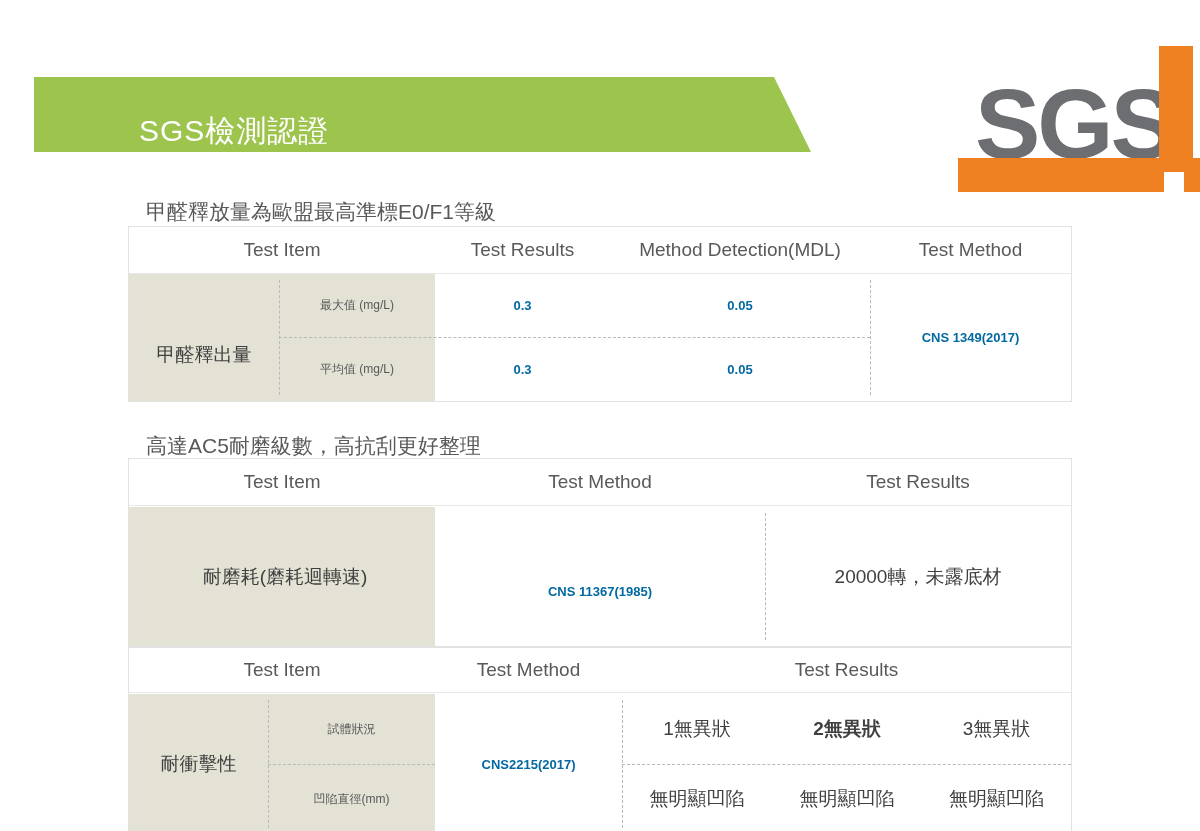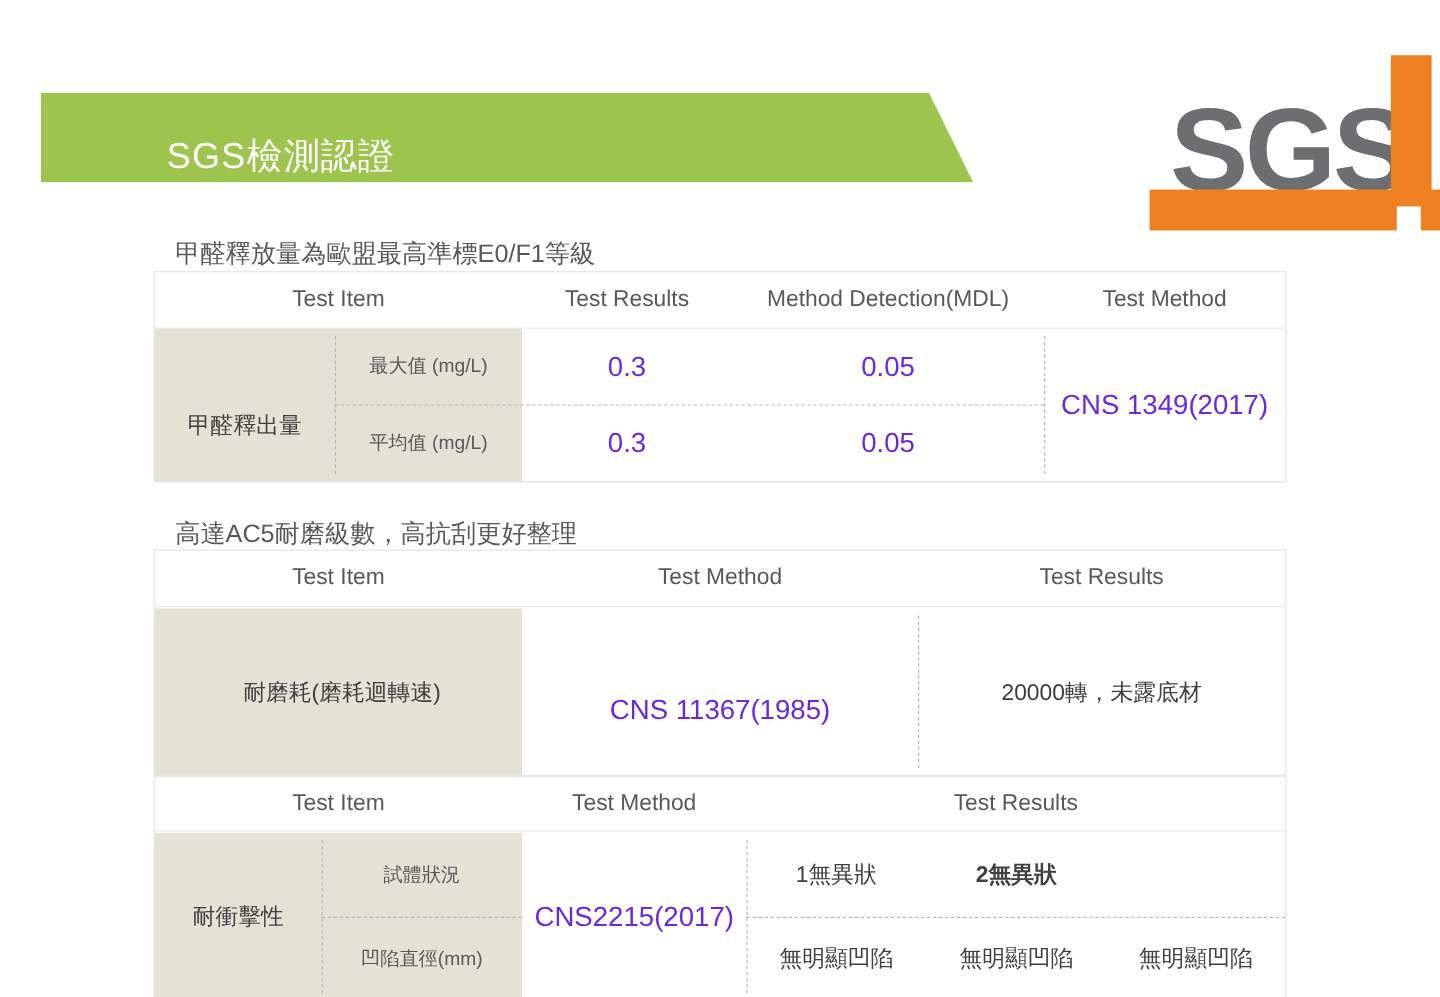--- a/index.html
+++ b/index.html
@@ -104,22 +104,22 @@
   }
   .beige { position: absolute; background: #e4e2d4; }
   .cell {
     position: absolute;
     display: flex;
     align-items: center;
     justify-content: center;
     text-align: center;
     white-space: nowrap;
   }
-  .c-dark { font-size: 23px; color: #6d28d9; }
-  .c-small { font-size: 16px; color: #58595b; }
+  .c-dark { font-size: 13px; color: #0369a1; font-weight: bold; }
+  .c-small { font-size: 12px; color: #58595b; }
   .c-cn { font-size: 19px; color: #404040; }
 
   .vdash {
     position: absolute;
     width: 0;
     border-left: 1px dashed #b9b9b9;
   }
   .hdash {
     position: absolute;
     height: 0;
@@ -217,19 +217,20 @@
     <div class="hdash" style="left:139px; top:116px; width:167px;"></div>
 
     <div class="cell c-dark" style="left:306px; top:46px; width:187px; height:140px;">CNS2215(2017)</div>
 
     <div class="vdash" style="left:493px; top:52px; height:128px;"></div>
 
     <div class="hdash" style="left:493px; top:116px; width:449px;"></div>
 
     <div class="cell c-cn" style="left:493px; top:46px; width:150px; height:70px;">1無異狀</div>
     <div class="cell c-cn" style="left:643px; top:46px; width:150px; height:70px;font-weight:bold;">2無異狀</div>
+    <div class="cell c-cn" style="left:793px; top:46px; width:149px; height:70px;">3無異狀</div>
 
     <div class="cell c-cn" style="left:493px; top:116px; width:150px; height:70px;">無明顯凹陷</div>
     <div class="cell c-cn" style="left:643px; top:116px; width:150px; height:70px;">無明顯凹陷</div>
     <div class="cell c-cn" style="left:793px; top:116px; width:149px; height:70px;">無明顯凹陷</div>
   </div>
 
 </div>
 
 </body></html>

